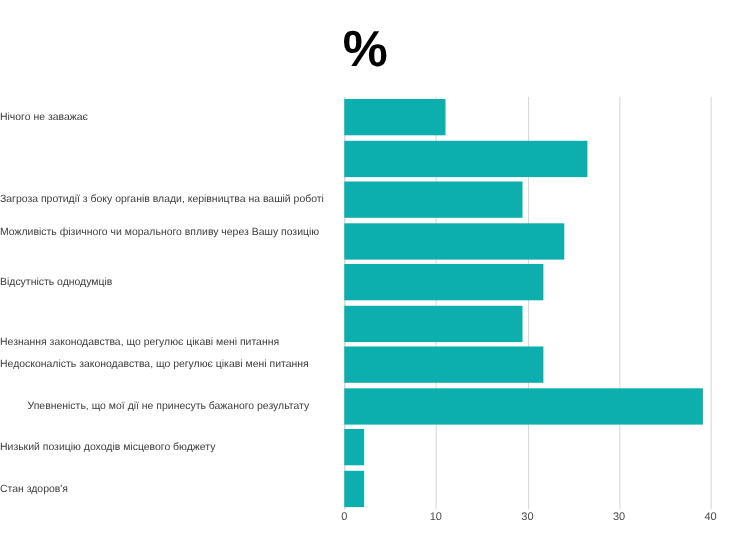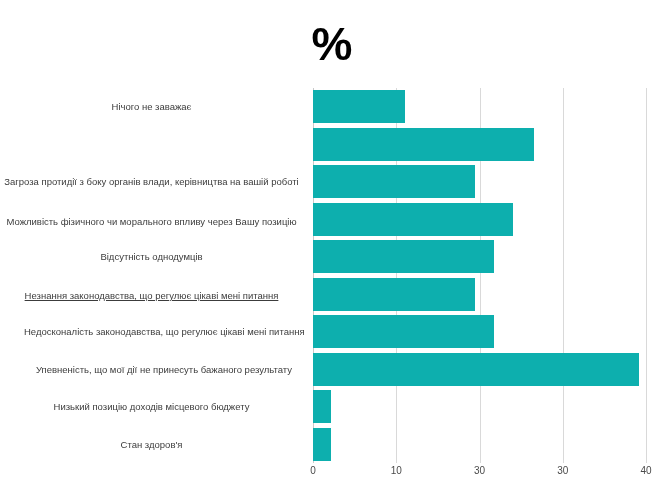--- a/index.html
+++ b/index.html
@@ -71,21 +71,21 @@
     top: 88px;
     width: 308px;
     height: 375px;
   }
   .cat-label {
     position: absolute;
     right: 0;
     width: 308px;
     height: 37.5px;
     line-height: 37.5px;
-    text-align: center;
+    text-align: left;
     font-size: 9.5px;
     color: #3c3c3c;
     white-space: nowrap;
     padding-right: 5px;
     box-sizing: border-box;
   }
   
   #x-ticks {
     position: absolute;
     left: 313px;
@@ -105,24 +105,24 @@
 </head>
 <body>
 
 <div id="chart-root">
 
   <div id="chart-title">%</div>
 
   <div id="cat-labels">
       <div class="cat-label" style="top: 0px;">Нічого не заважає</div>
       <div class="cat-label" style="top: 75px;">Загроза протидії з боку органів влади, керівництва на вашій роботі</div>
-      <div class="cat-label" style="top: 115px;">Можливість фізичного чи морального впливу через Вашу позицію</div>
+      <div class="cat-label" style="top: 105px;">Можливість фізичного чи морального впливу через Вашу позицію</div>
       <div class="cat-label" style="top: 150px; margin-left: 20px;">Відсутність однодумців</div>
-      <div class="cat-label" style="top: 189px; text-decoration: underline;">Незнання законодавства, що регулює цікаві мені питання</div>
-      <div class="cat-label" style="top: 225px; padding-left: 24px;">Недосконалість законодавства, що регулює цікаві мені питання</div>
+      <div class="cat-label" style="top: 205px;">Незнання законодавства, що регулює цікаві мені питання</div>
+      <div class="cat-label" style="top: 225px;">Недосконалість законодавства, що регулює цікаві мені питання</div>
       <div class="cat-label" style="top: 262.5px; padding-left: 25px;">Упевненість, що мої дії не принесуть бажаного результату</div>
       <div class="cat-label" style="top: 300px;">Низький позицію доходів місцевого бюджету</div>
       <div class="cat-label" style="top: 337.5px;">Стан здоров'я</div>
     </div>
 
   <div id="plot-area">
     <div id="gridlines">
         <div class="gridline axis-zero" style="left: 0px;"></div>
         <div class="gridline" style="left: 83.25px;"></div>
         <div class="gridline" style="left: 166.5px;"></div>

